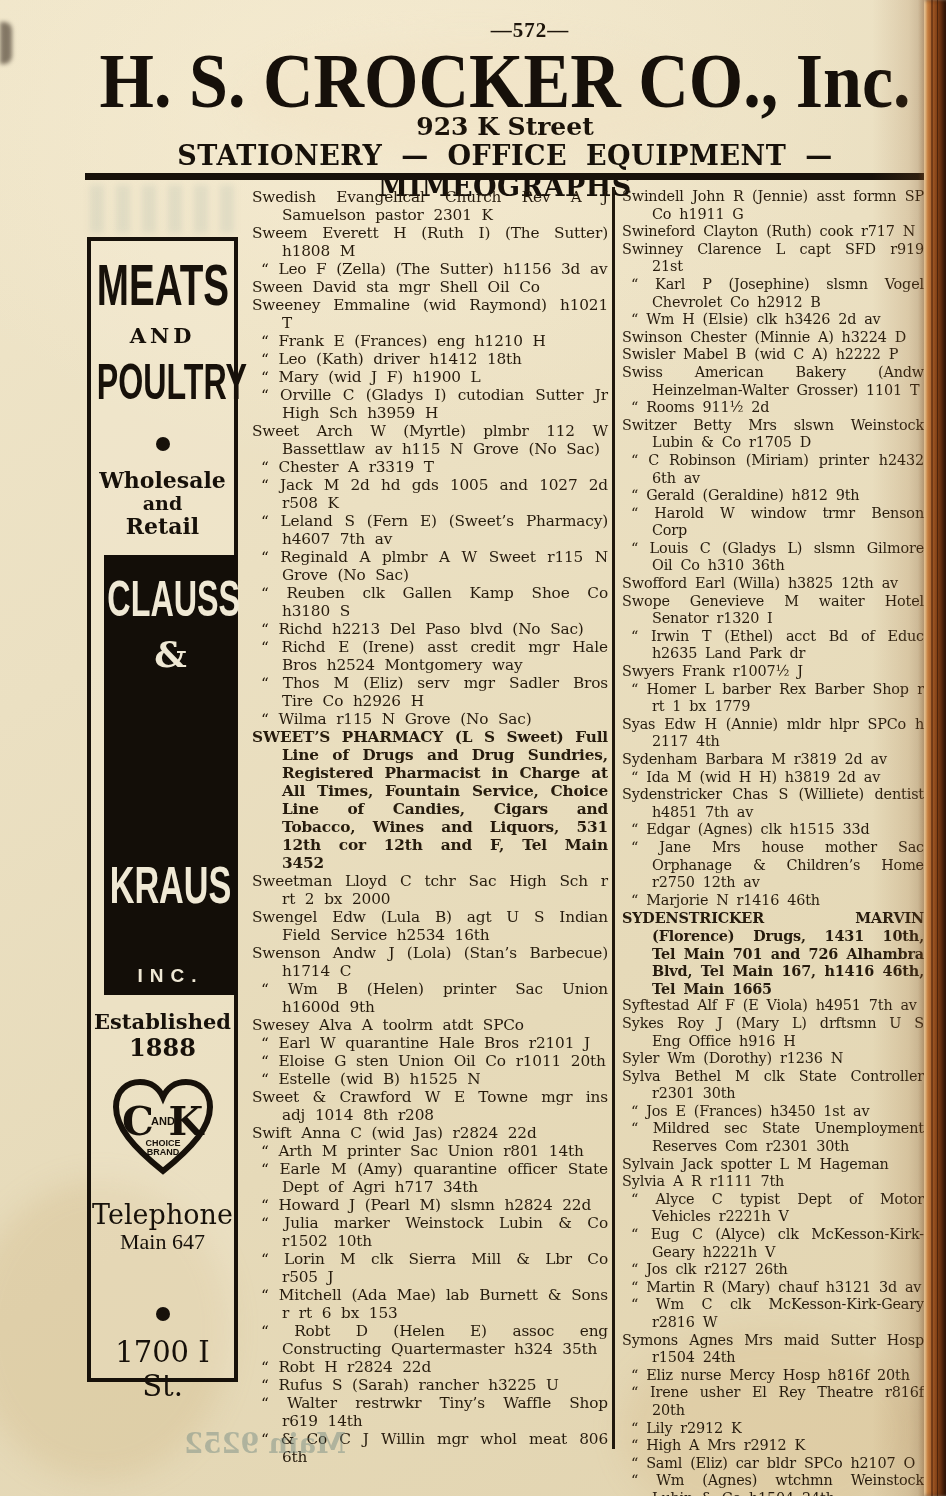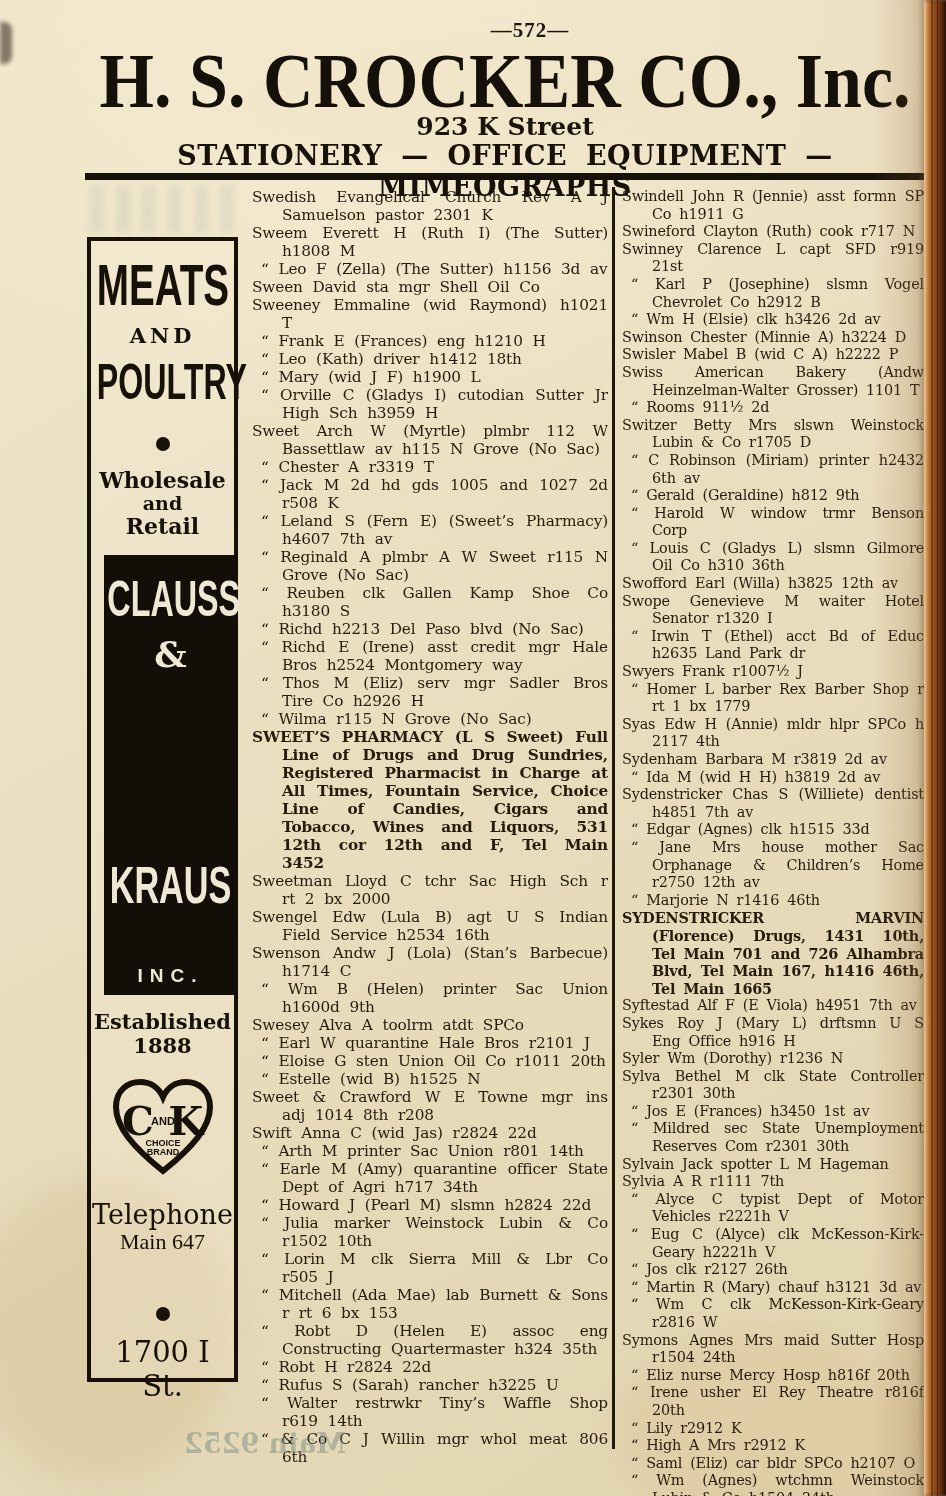--- a/index.html
+++ b/index.html
@@ -51,21 +51,21 @@
   .wh1{top:226px;font-weight:bold;font-size:22px;font-family:"DejaVu Serif",serif;}
   .wh2{top:251px;font-weight:bold;font-size:19px;font-family:"DejaVu Serif",serif;}
   .wh3{top:272px;font-weight:bold;font-size:22px;font-family:"DejaVu Serif",serif;}
   .black-box{position:absolute;left:13px;top:314px;width:133px;height:440px;background:#130e08;}
   .bb{position:absolute;left:0;width:133px;text-align:center;color:#efe8d4;}
   .clauss{top:16px;font-size:34px;transform:scale(.95,1.45);transform-origin:top center;}
   .amp{top:78px;font-size:36px;font-weight:bold;font-family:"DejaVu Serif",serif;}
   .kraus{top:300px;font-size:36px;transform:scale(.95,1.45);transform-origin:top center;}
   .inc{top:386px;font-size:19px;font-weight:bold;letter-spacing:7px;font-family:Liberation Sans, sans-serif;margin-top:24px;}
   .estab{top:768px;font-weight:bold;font-size:21px;font-family:"DejaVu Serif",serif;}
-  .estyr{top:792px;font-weight:bold;font-size:21px;font-family:"DejaVu Serif",serif;}
+  .estyr{top:792px;font-weight:bold;font-size:24px;font-family:"DejaVu Serif",serif;}
   .heart-wrap{top:838px;}
   .tel1{top:958px;font-size:27px;font-family:"DejaVu Serif",serif;}
   .tel2{top:988px;font-size:22px;font-family:Liberation Serif, serif;}
   .dot2{top:1066px;}
   .adaddr{top:1094px;font-size:29px;font-family:"DejaVu Serif",serif;}
 
   
   .divider{position:absolute;left:612px;top:187px;width:3px;height:1262px;background:#20180d;}
   .col{position:absolute;top:188px;color:#261b0d;}
   .col-left{left:252px;width:356px;}

